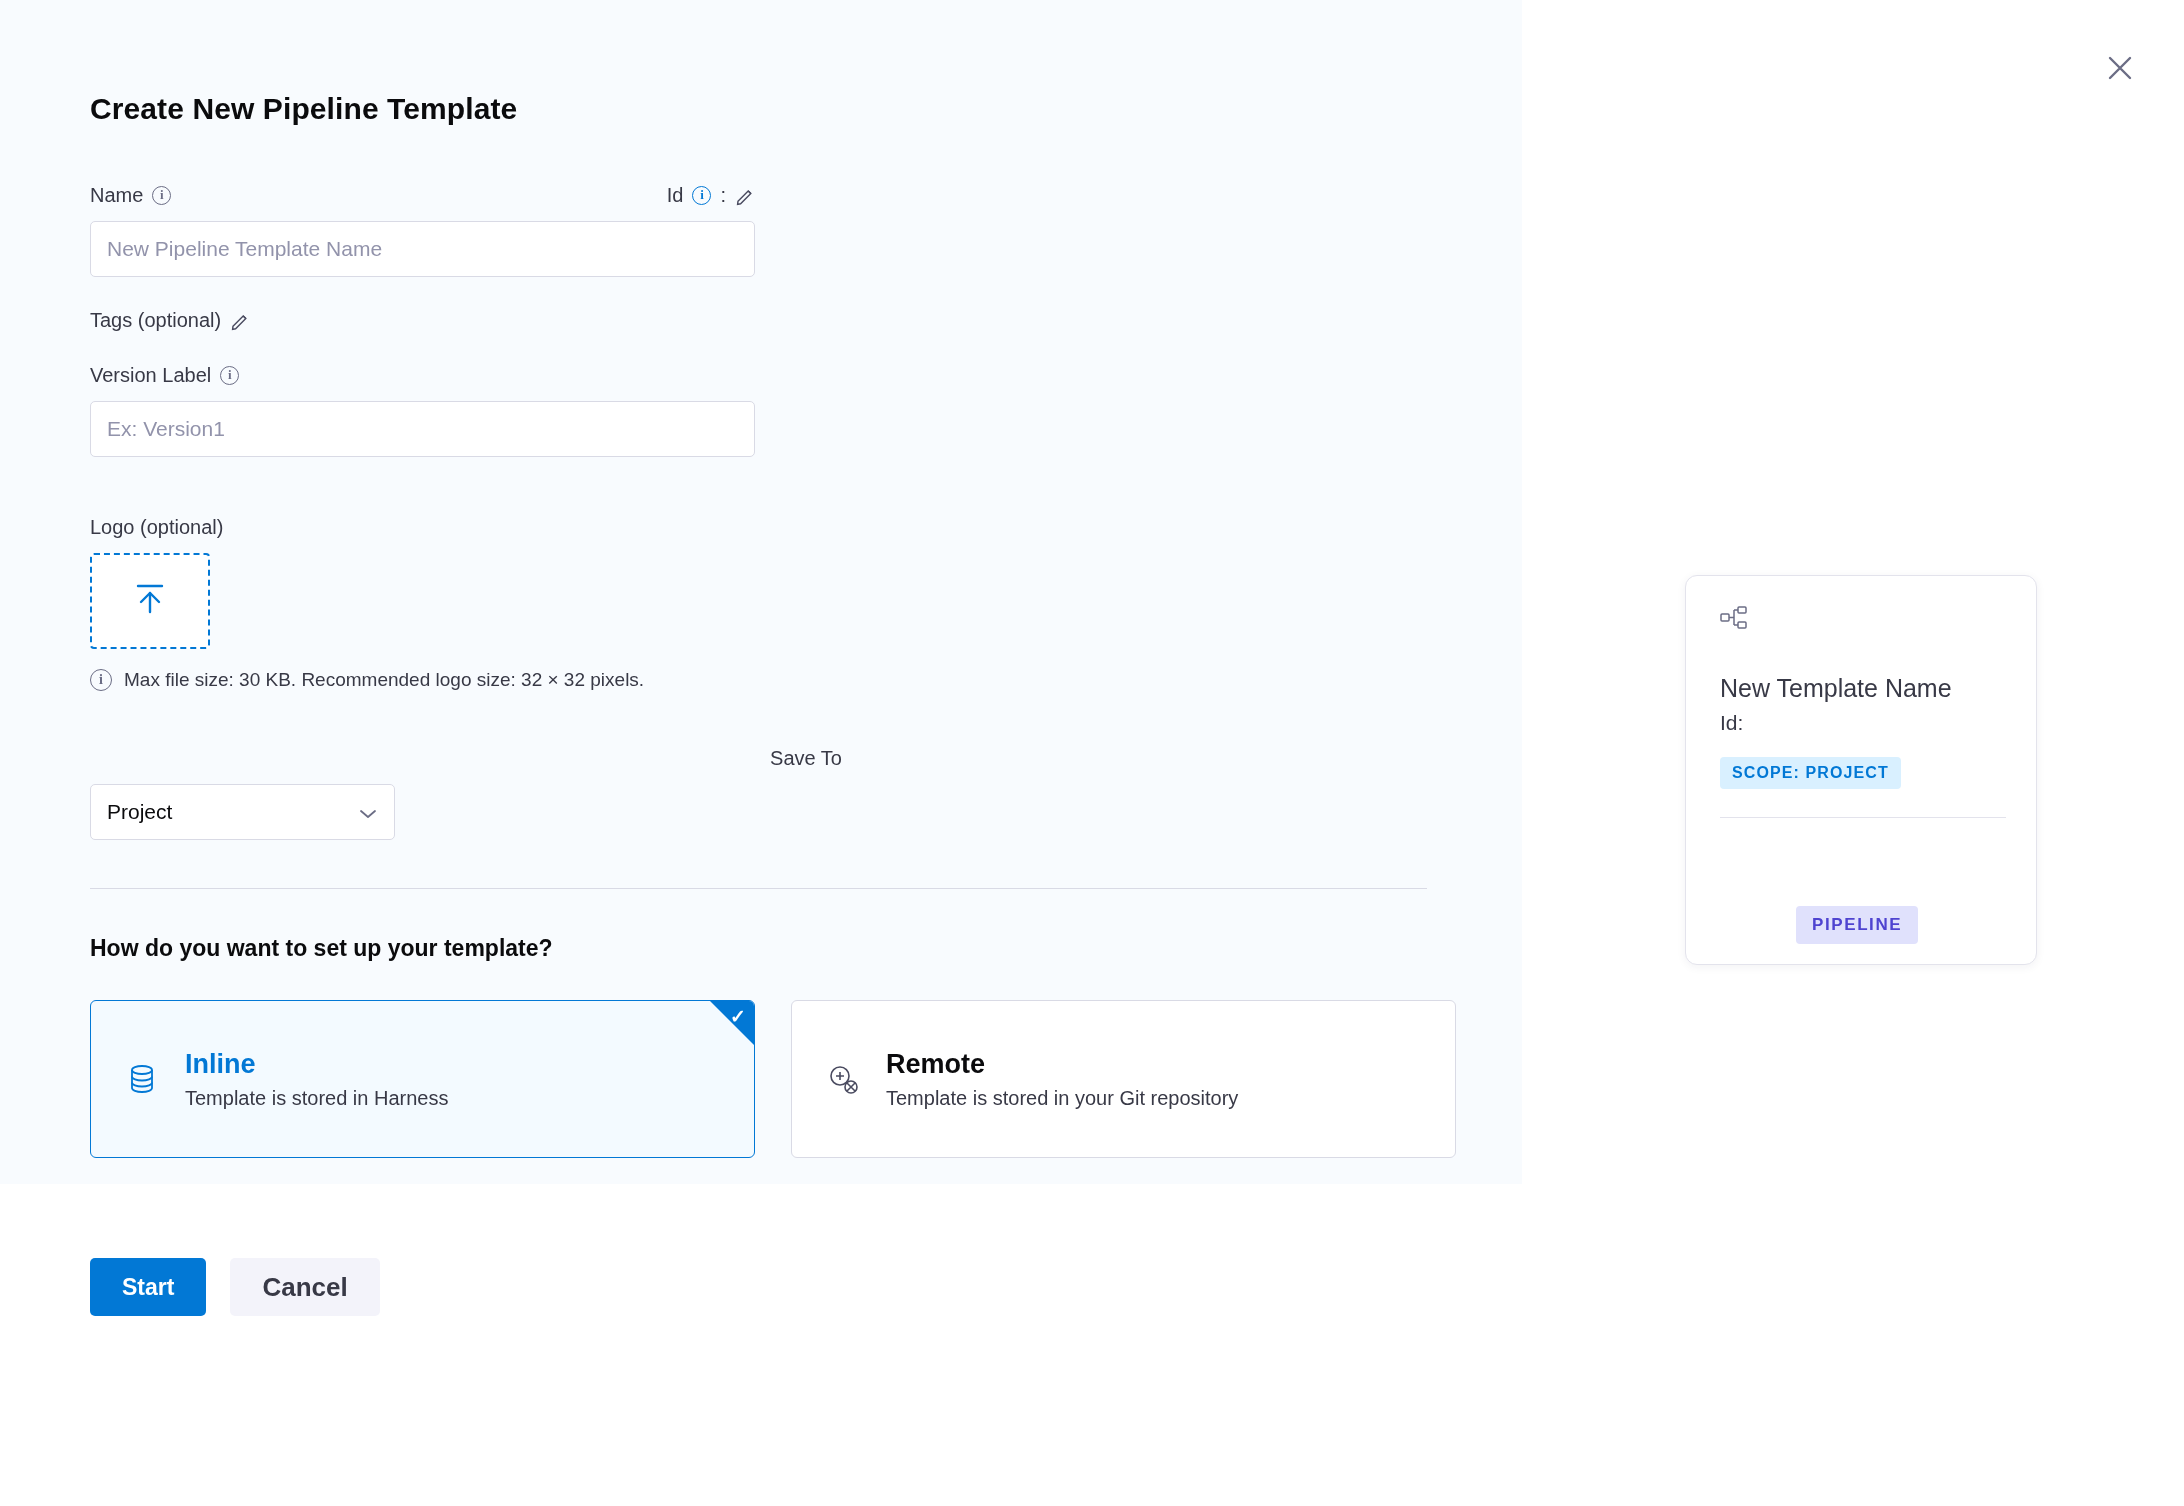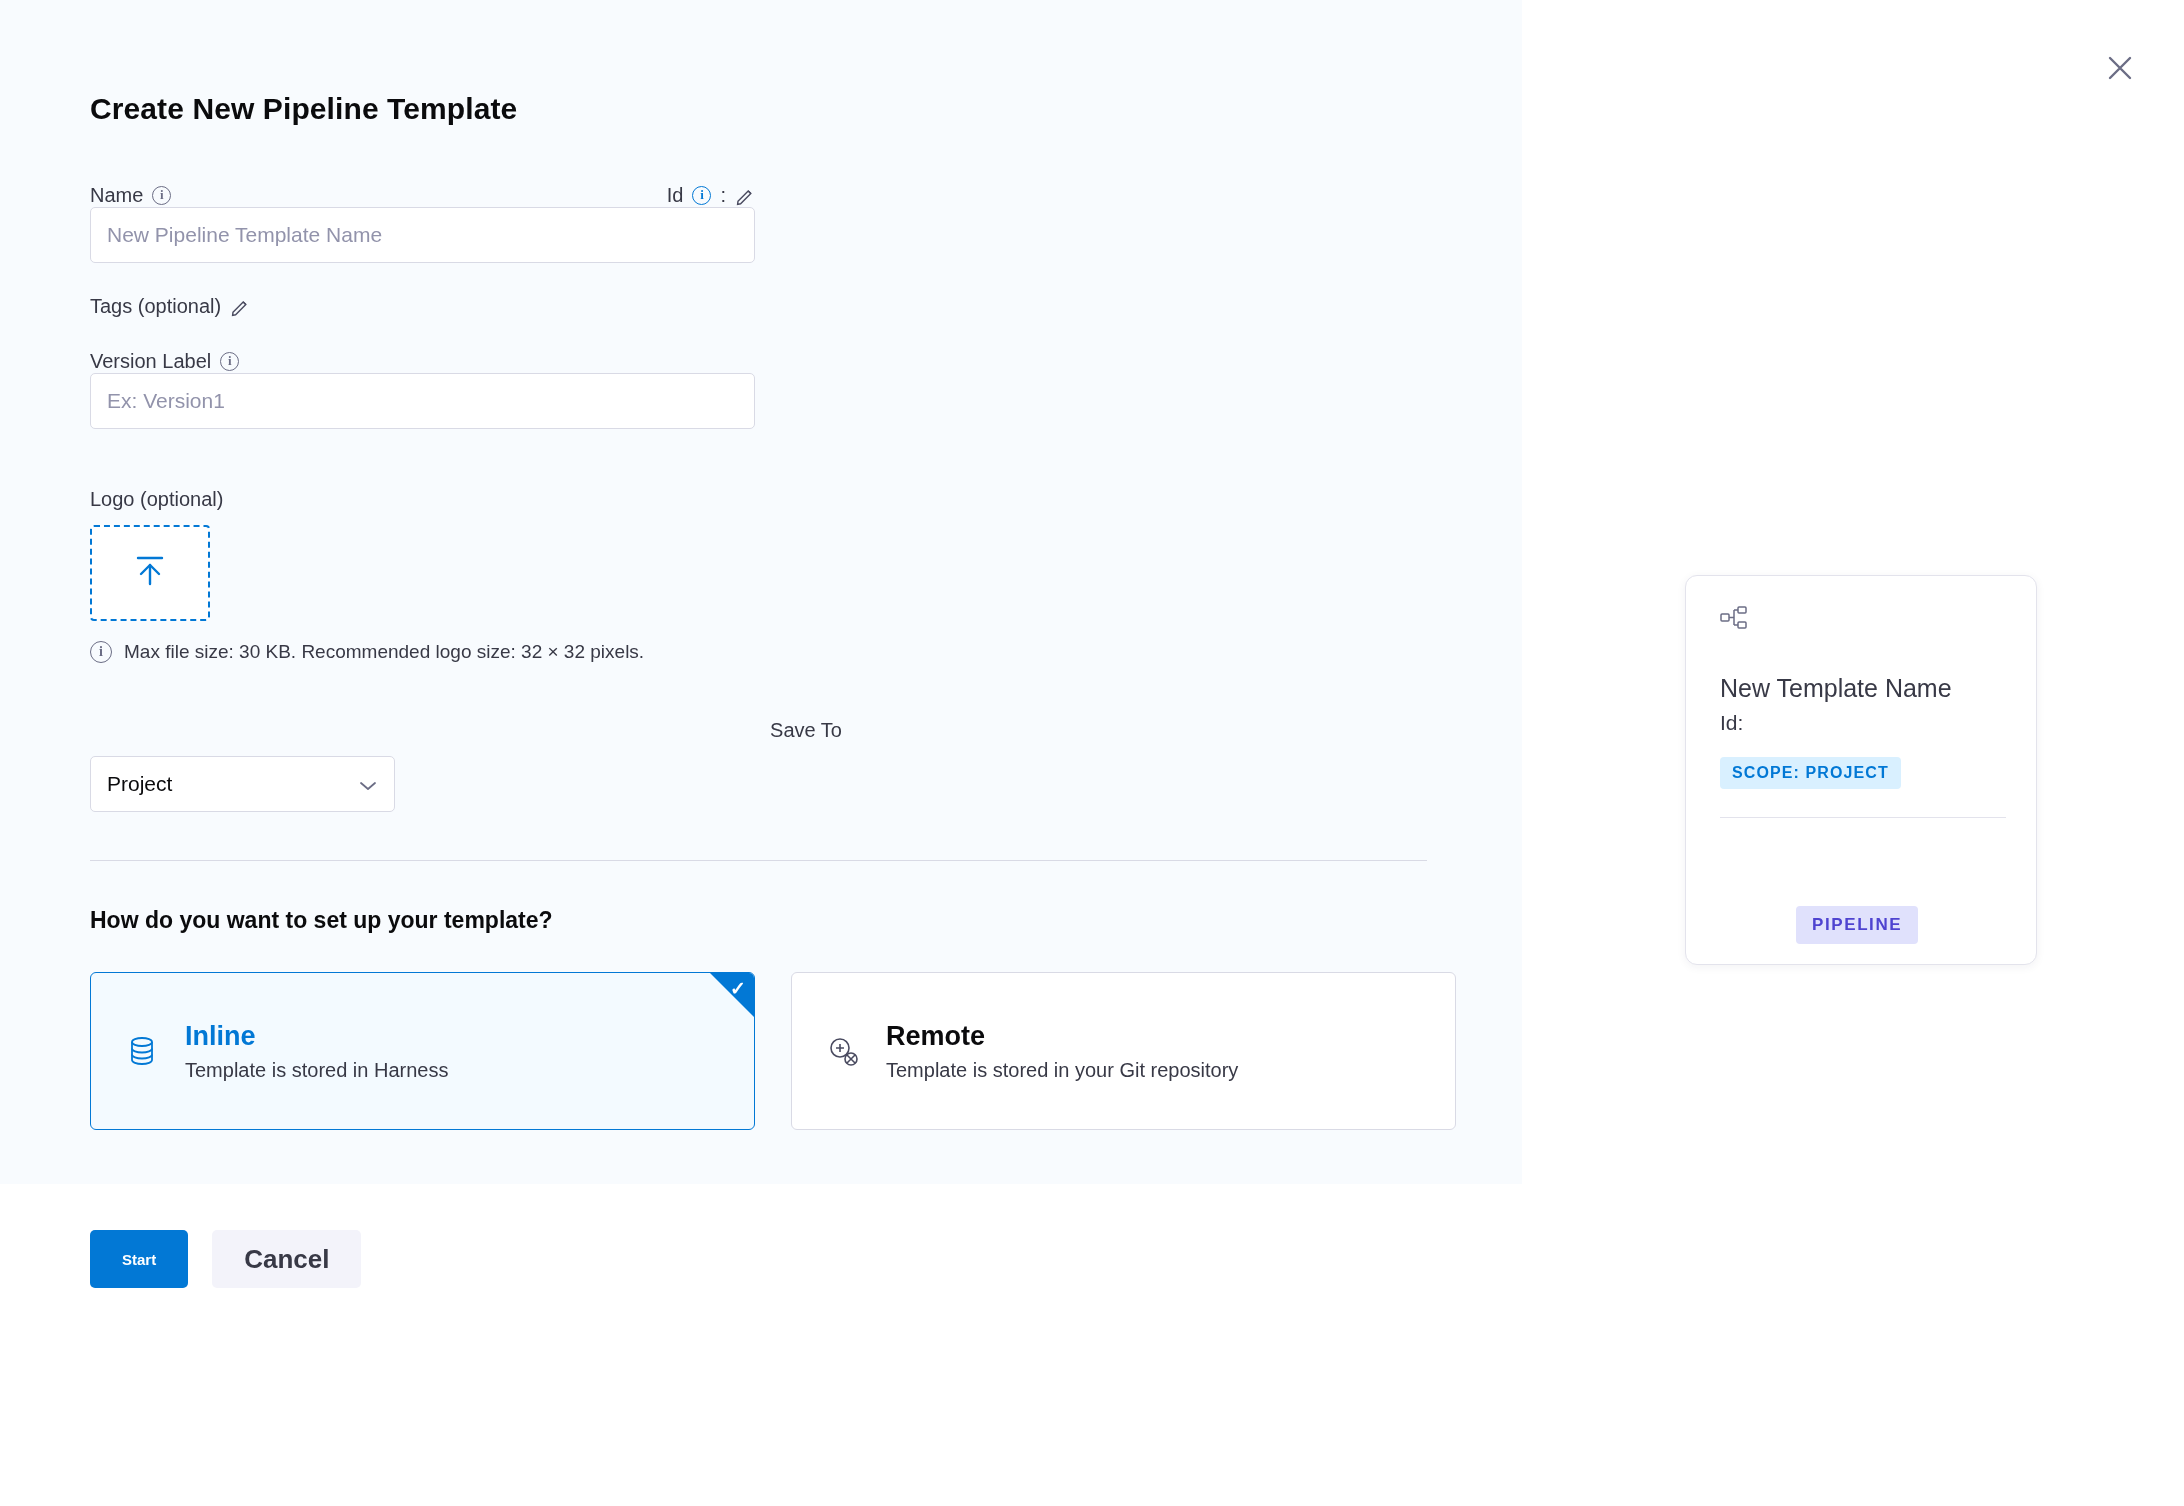--- a/index.html
+++ b/index.html
@@ -108,20 +108,21 @@
     height: 20px;
     display: inline-block;
     flex: none;
     cursor: pointer;
   }
 
   .text-input {
     display: block;
     width: 665px;
     height: 56px;
+    margin-top: 14px;
     padding: 8px 16px;
     font-size: 21px;
     color: #0b0b0d;
     background: #ffffff;
     border: 1px solid #d9dae5;
     border-radius: 5px;
     outline: none;
     font-family: "Liberation Sans", sans-serif;
   }
   .text-input::placeholder { color: #9293ab; }
@@ -270,21 +271,21 @@
     align-items: center;
     gap: 24px;
   }
   .btn-primary {
     background: #0278d5;
     color: #ffffff;
     border: none;
     border-radius: 5px;
     height: 58px;
     padding: 0 32px;
-    font-size: 15px;
+    font-size: 23px;
     font-weight: bold;
     cursor: pointer;
     font-family: "Liberation Sans", sans-serif;
   }
   .btn-secondary {
     background: #f3f3fa;
     color: #383946;
     border: none;
     border-radius: 5px;
     height: 58px;

